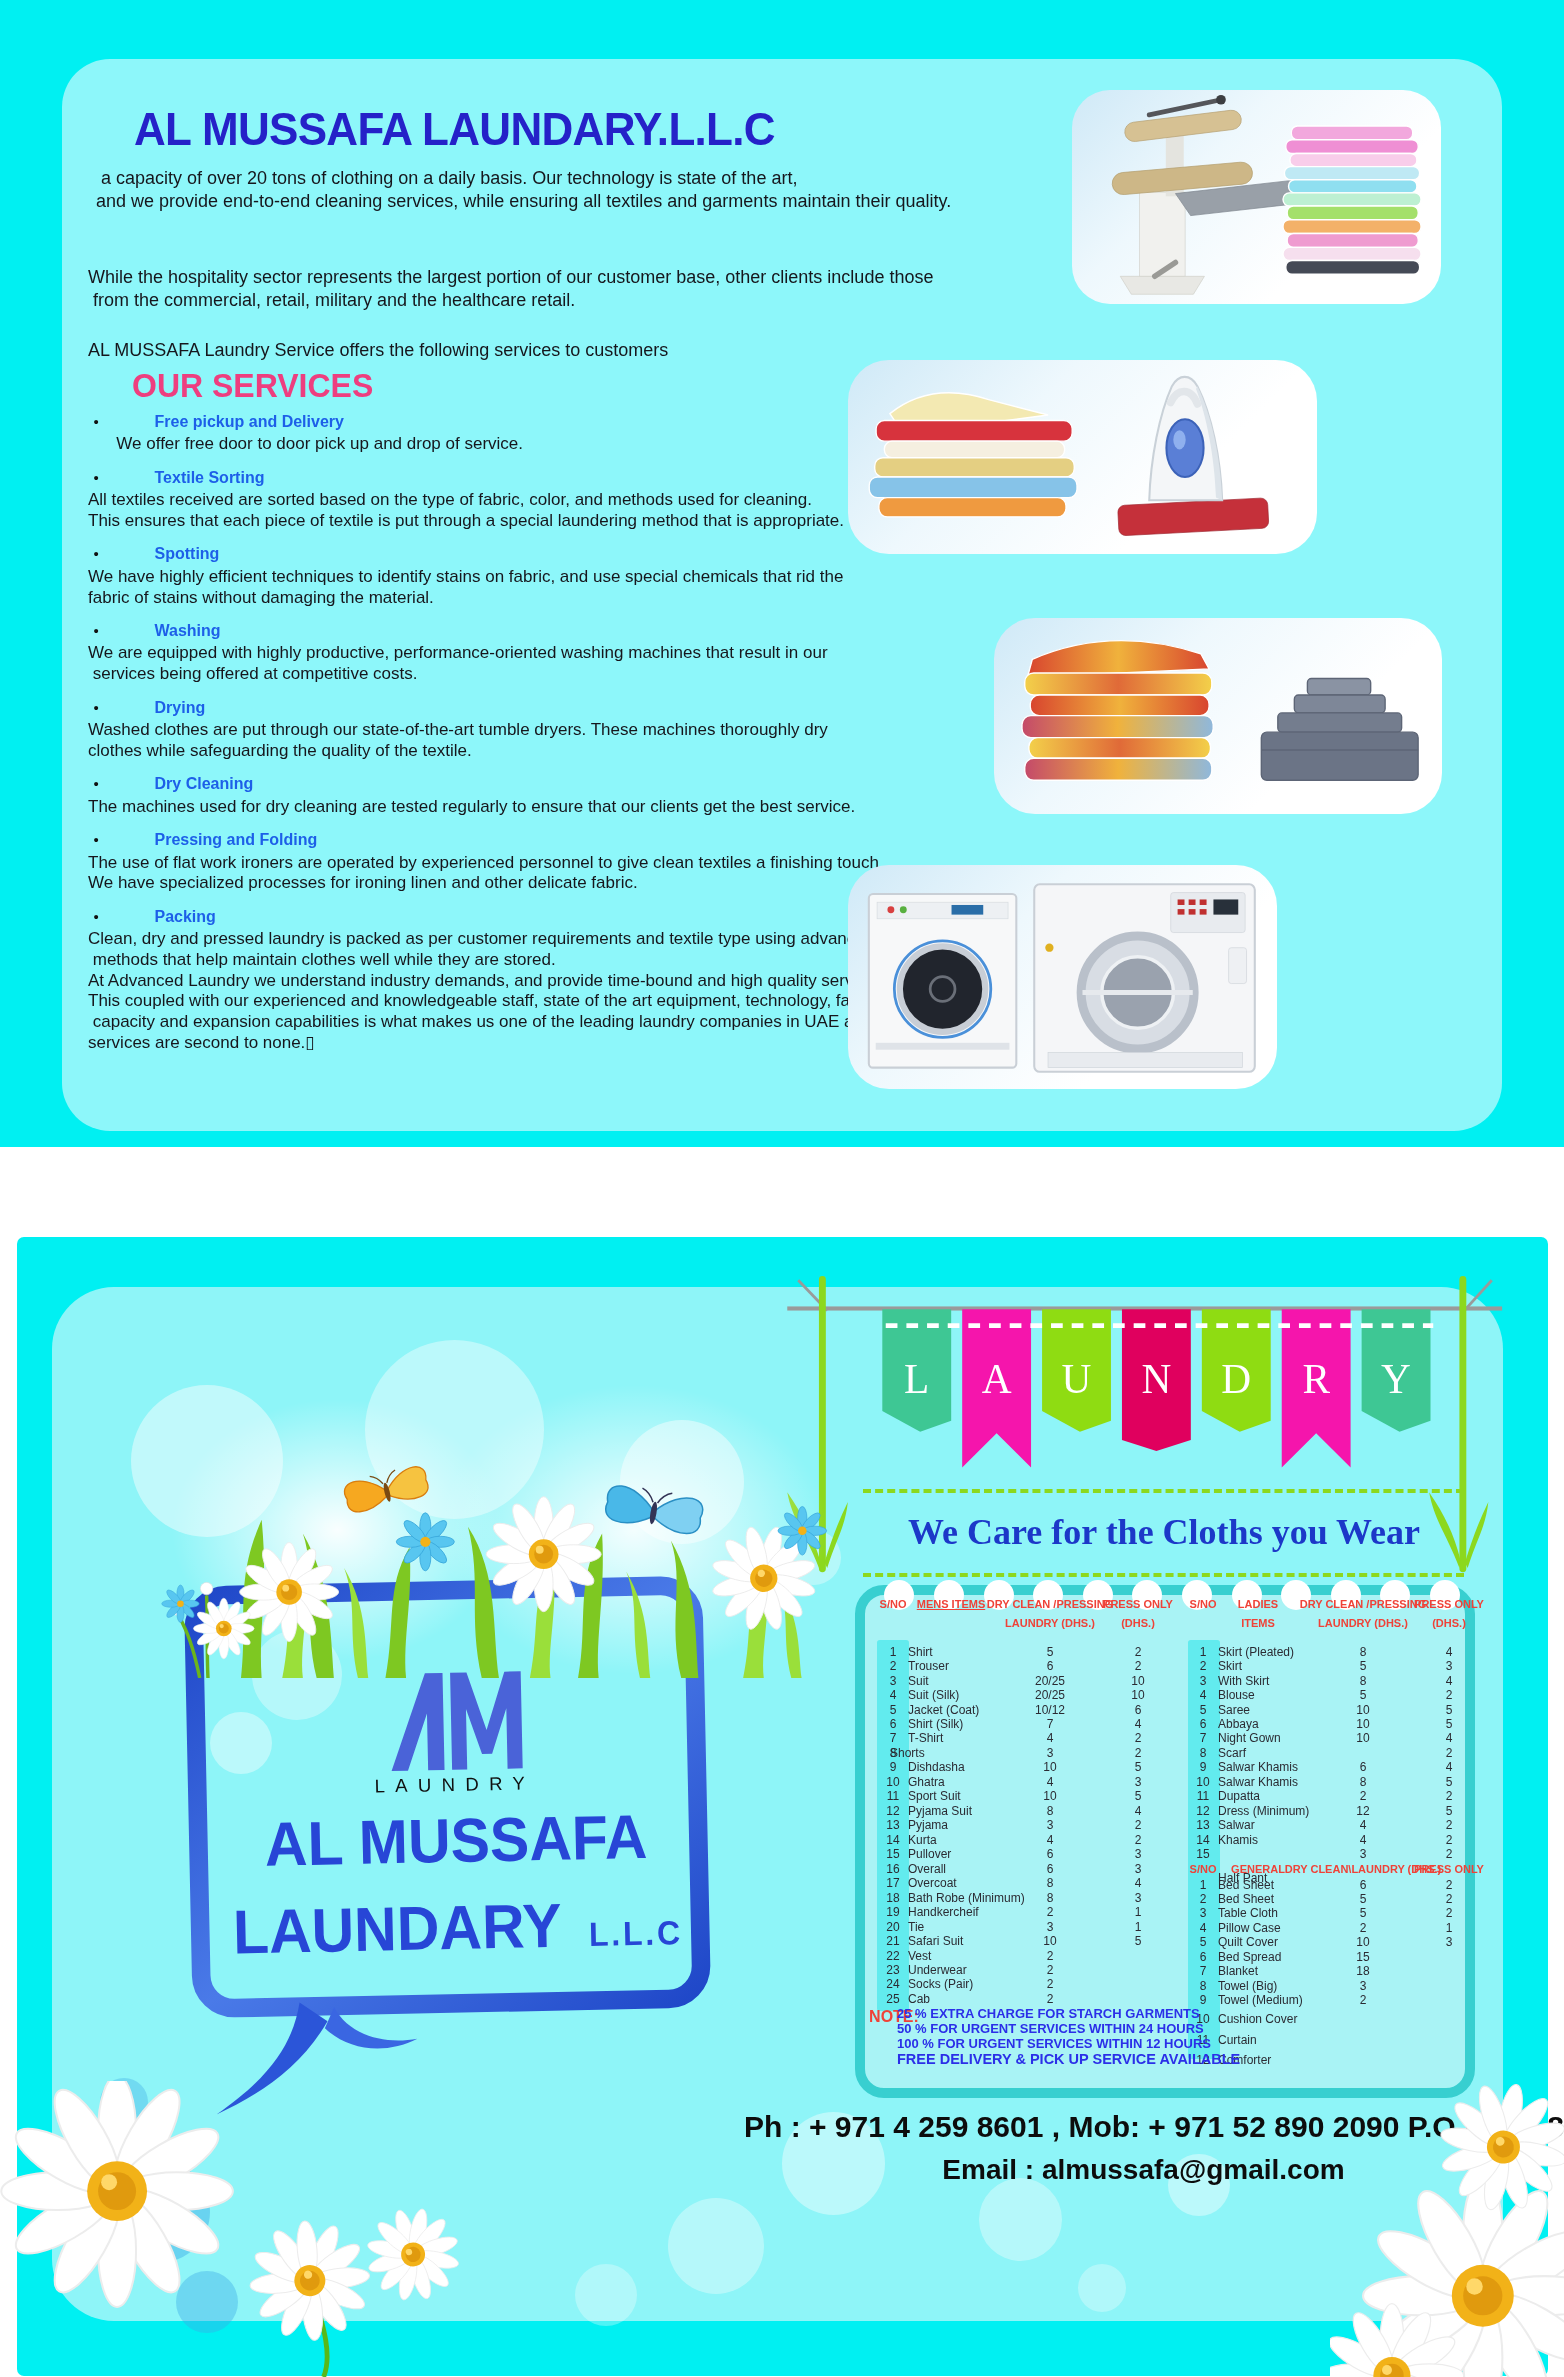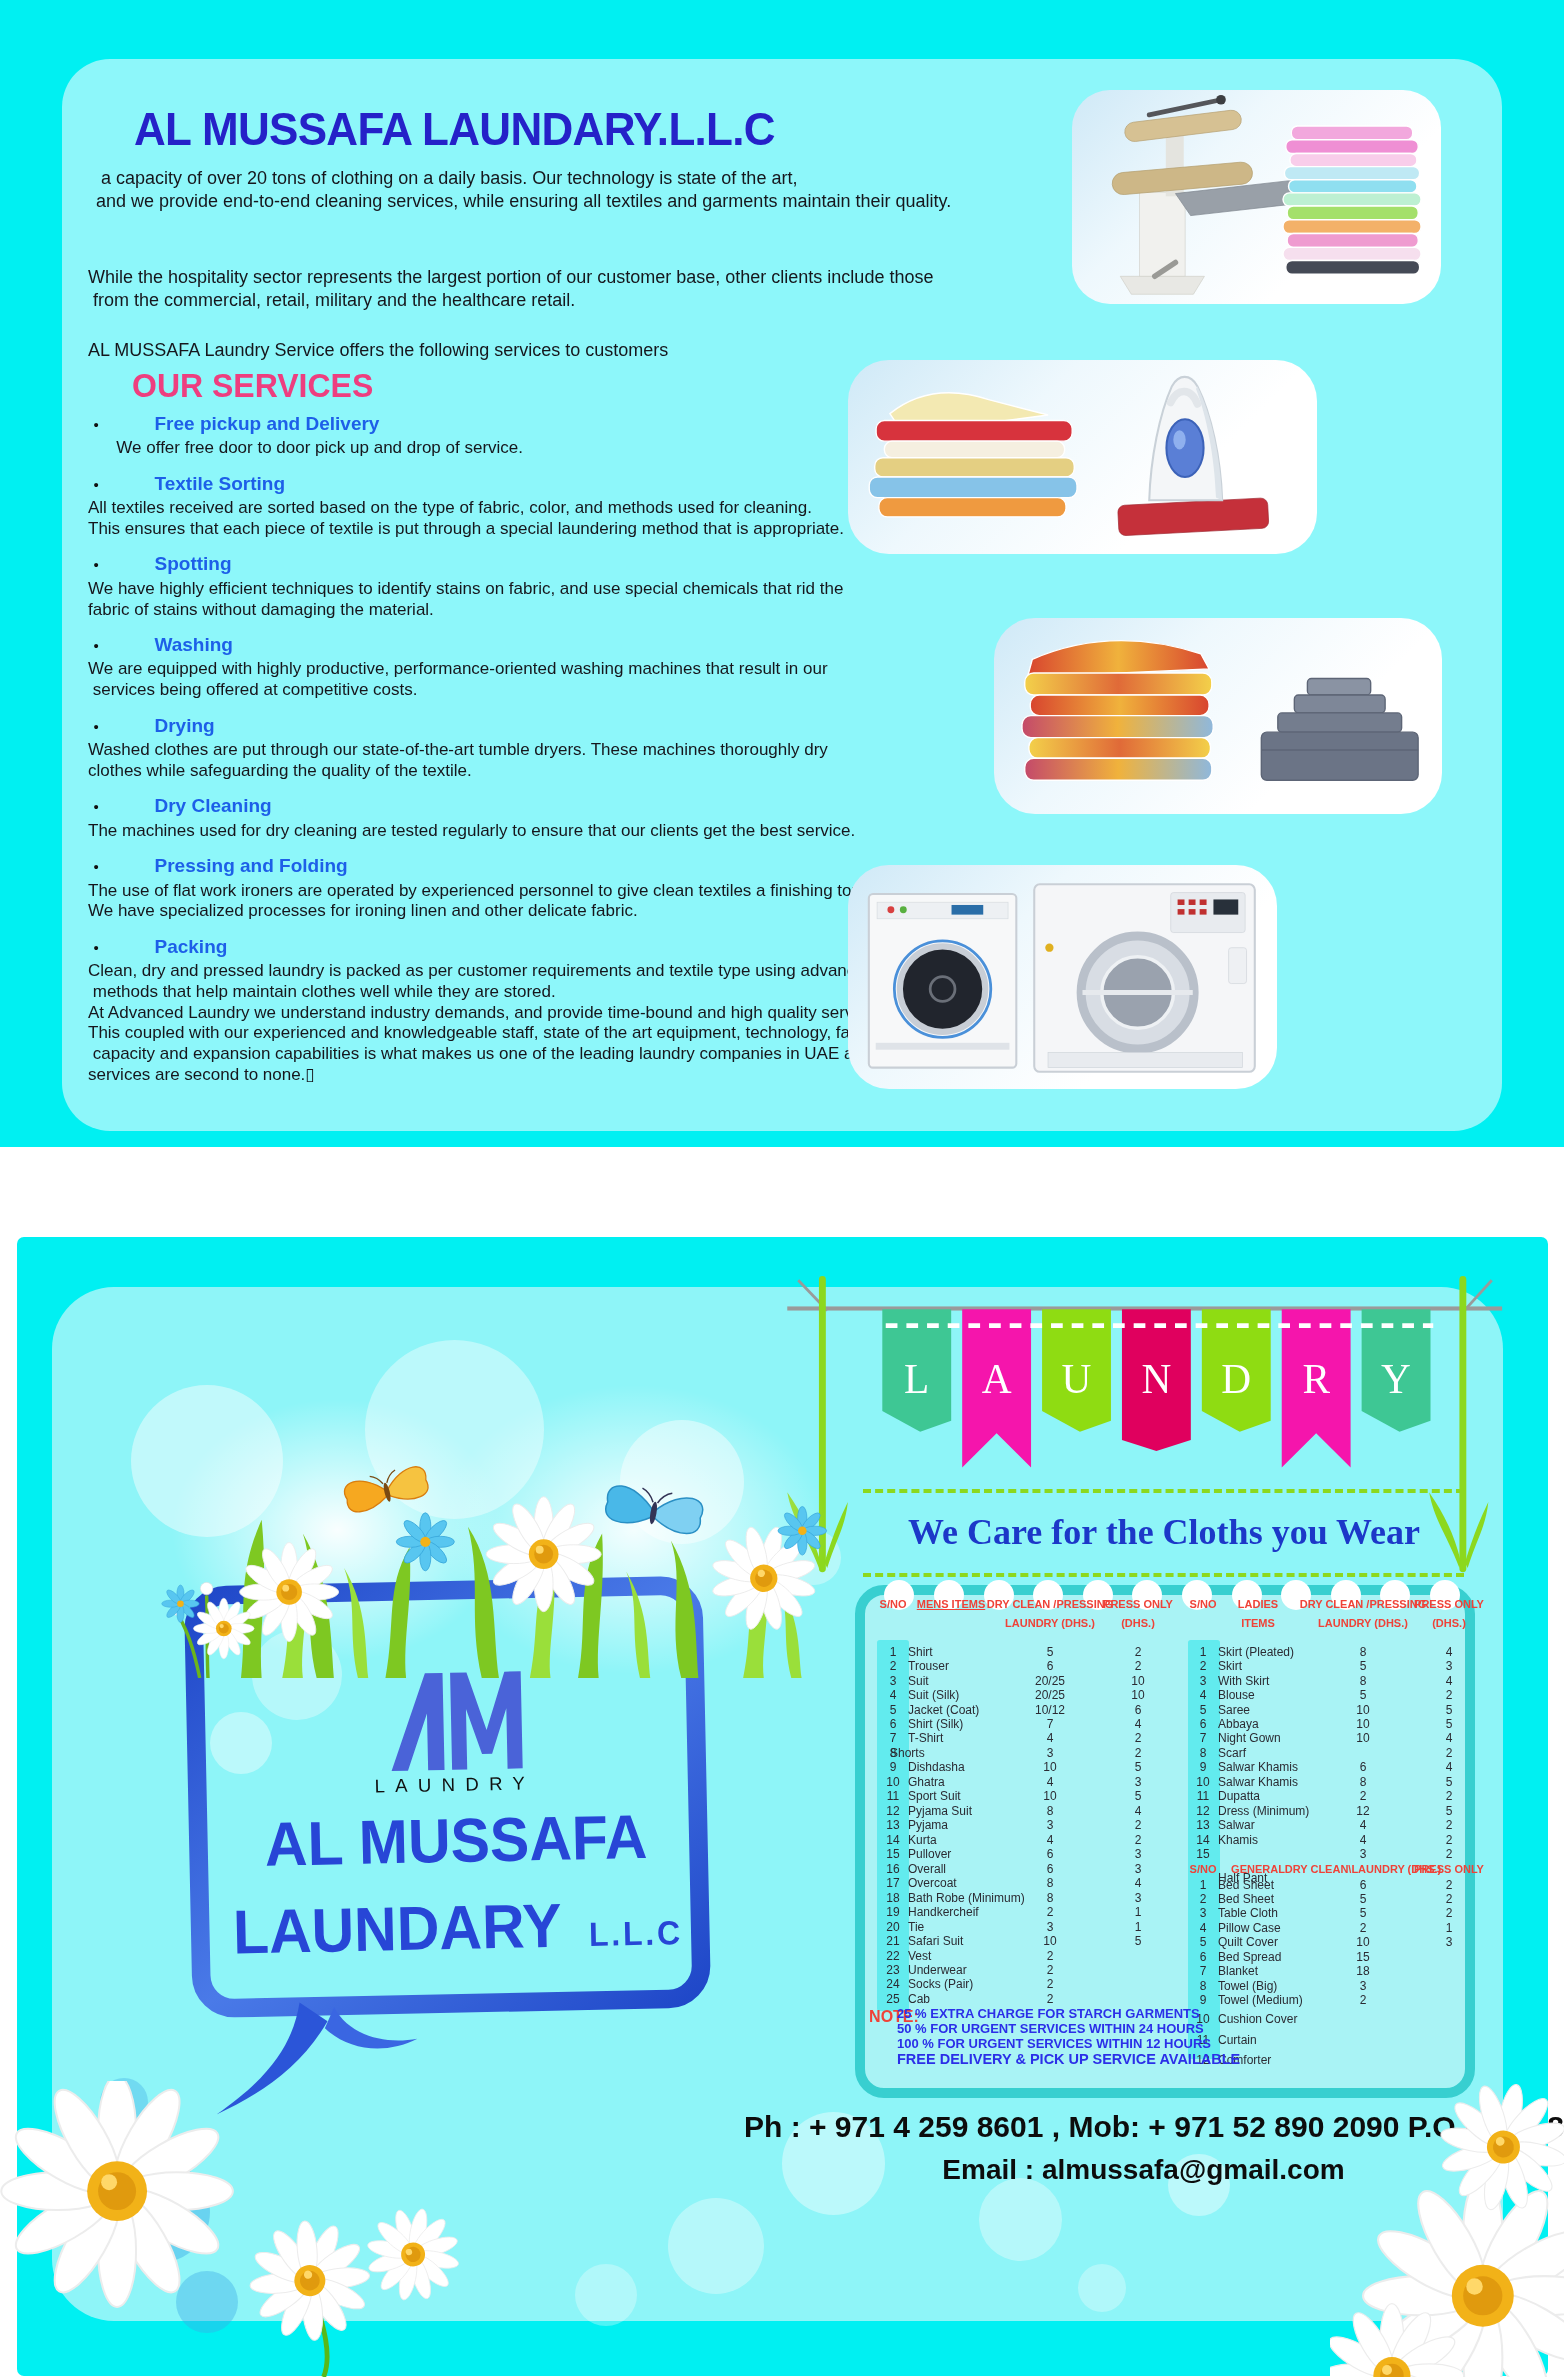--- a/index.html
+++ b/index.html
@@ -13,21 +13,21 @@
             letter-spacing:-0.7px;transform:scaleY(1.06);transform-origin:left top;white-space:pre;}
   .intro{font-size:18px;line-height:23.4px;color:#16161c;}
   .intro div{white-space:pre;}
   .offers{left:88px;top:340px;font-size:18px;color:#16161c;white-space:pre;}
   .our-services{left:132px;top:367px;font-size:32px;font-weight:800;color:#ee3e7f;
                 transform:scaleY(1.05);transform-origin:left top;}
   .services{left:88px;top:413px;width:703px;}
   .svc{margin-bottom:13.8px;}
   .svc-head{display:flex;align-items:baseline;margin-bottom:3.4px;}
   .bullet{width:61px;padding-left:5.5px;color:#111;font-size:15px;}
-  .svc-title{font-size:19px;font-weight:700;color:#1d5fe8;}
+  .svc-title{font-size:16px;font-weight:700;color:#1d5fe8;}
   .svc-body{font-size:17px;line-height:20.7px;color:#16161c;}
   .svc-body div{white-space:pre;}
   .imgbox{background:linear-gradient(135deg,#cfe9f7 0%,#eef8fd 35%,#ffffff 70%);}
   
   .page2-bg{left:17px;top:1237px;width:1531px;height:1139px;background:#00f0f2;border-radius:6.9px;}
   .panel2{left:52px;top:1287px;width:1451px;height:1034px;background:#8ef5f8;border-radius:62px;overflow:hidden;}
   .tagline-line{height:0;border-top:4.8px dashed #8cd81e;}
   .tagline{left:792px;top:1511px;width:744px;text-align:center;font-family:"Liberation Serif",serif;
            font-size:36px;font-weight:700;color:#1c38c8;}
   .logo-frame-wrap{transform:rotate(-1.2deg);transform-origin:448px 1792px;}

